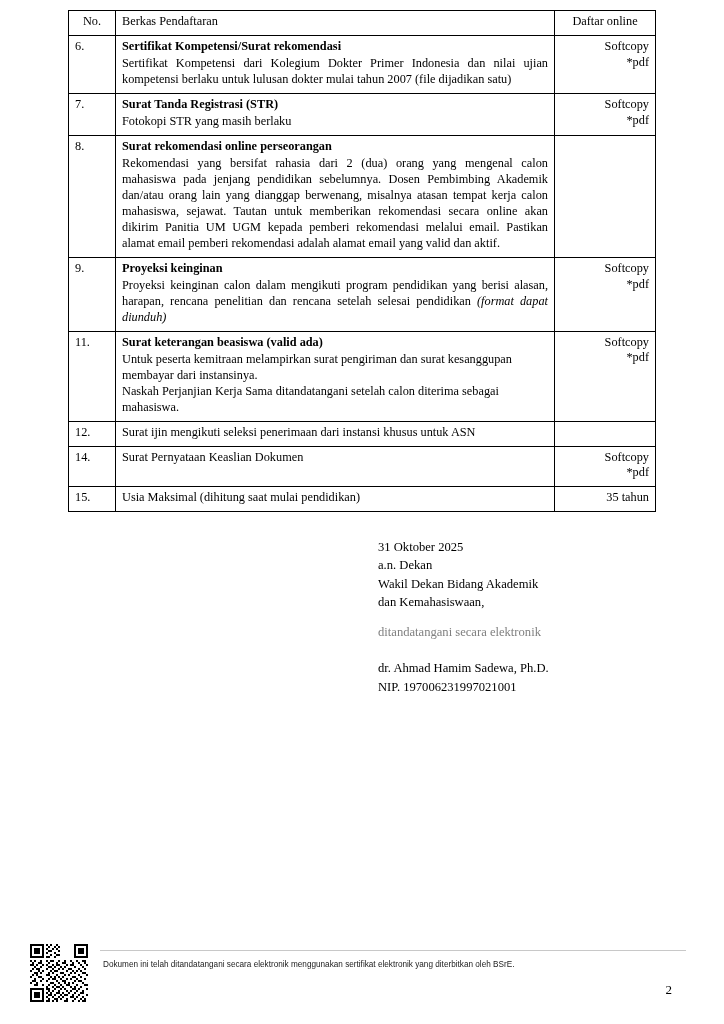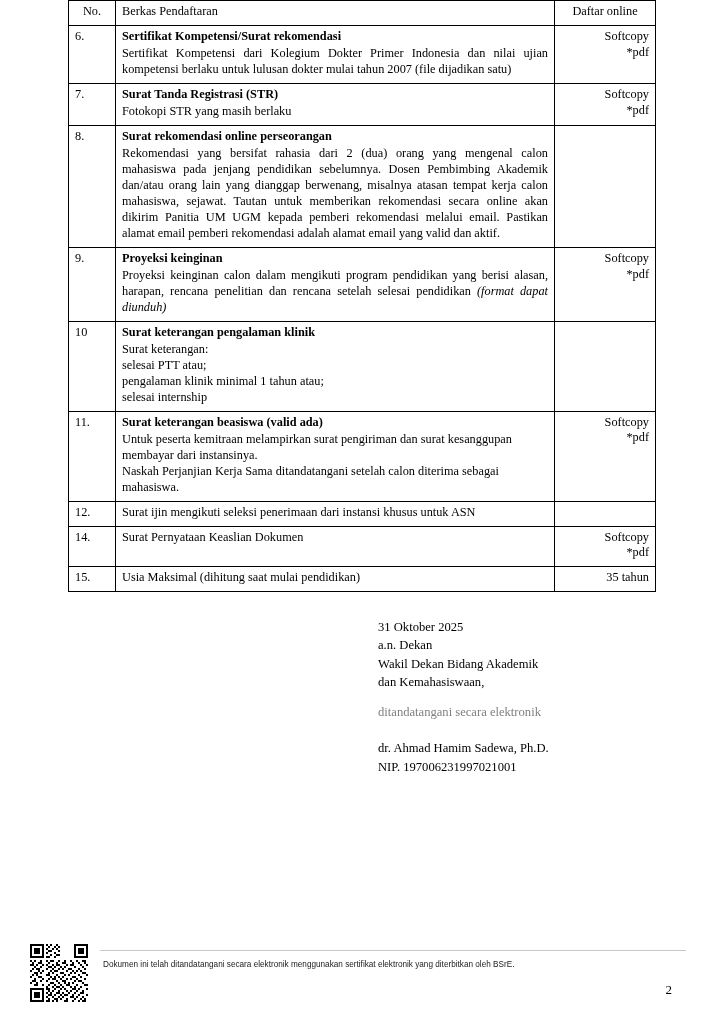--- a/index.html
+++ b/index.html
@@ -13,21 +13,21 @@
     font-family: "Liberation Serif", serif;
     color: #000000;
     position: relative;
     overflow: hidden;
   }
   .page {
     position: relative;
     width: 724px;
     height: 1024px;
     box-sizing: border-box;
-    padding: 0 68px 0 68px;
+    padding: 10px 68px 0 68px;
   }
   table.reg-table {
     width: 100%;
     border-collapse: collapse;
     table-layout: fixed;
   }
   table.reg-table td, table.reg-table th {
     border: 1px solid #000000;
     vertical-align: top;
     padding: 3px 6px 5px 6px;
@@ -183,31 +183,20 @@
         <td class="col-doc cell-stack">
           <span class="title-line">Proyeksi keinginan</span>
           <span class="body-line"><span>Proyeksi keinginan calon dalam mengikuti program pendidikan yang berisi alasan, harapan, rencana penelitian dan rencana setelah selesai pendidikan</span> <span class="italic">(format dapat diunduh)</span></span>
         </td>
         <td class="col-online online-stack">
           <span>Softcopy</span>
           <span>*pdf</span>
         </td>
       </tr>
 
-      <tr>
-        <td class="col-no">10</td>
-        <td class="col-doc cell-stack">
-          <span class="title-line">Surat keterangan pengalaman klinik</span>
-          <span class="plain-line">Surat keterangan:</span>
-          <span class="plain-line">selesai PTT atau;</span>
-          <span class="plain-line">pengalaman klinik minimal 1 tahun atau;</span>
-          <span class="plain-line">selesai internship</span>
-        </td>
-        <td class="col-online online-stack"></td>
-      </tr>
 
       <tr>
         <td class="col-no">11.</td>
         <td class="col-doc cell-stack">
           <span class="title-line">Surat keterangan beasiswa (valid ada)</span>
           <span class="plain-line">Untuk peserta kemitraan melampirkan surat pengiriman dan surat kesanggupan membayar dari instansinya.</span>
           <span class="plain-line">Naskah Perjanjian Kerja Sama ditandatangani setelah calon diterima sebagai mahasiswa.</span>
         </td>
         <td class="col-online online-stack">
           <span>Softcopy</span>

